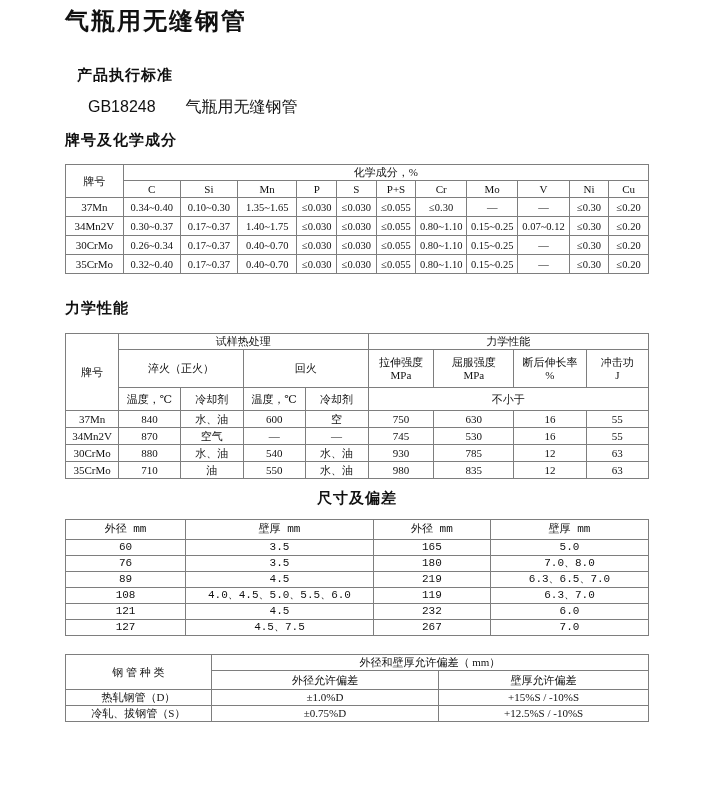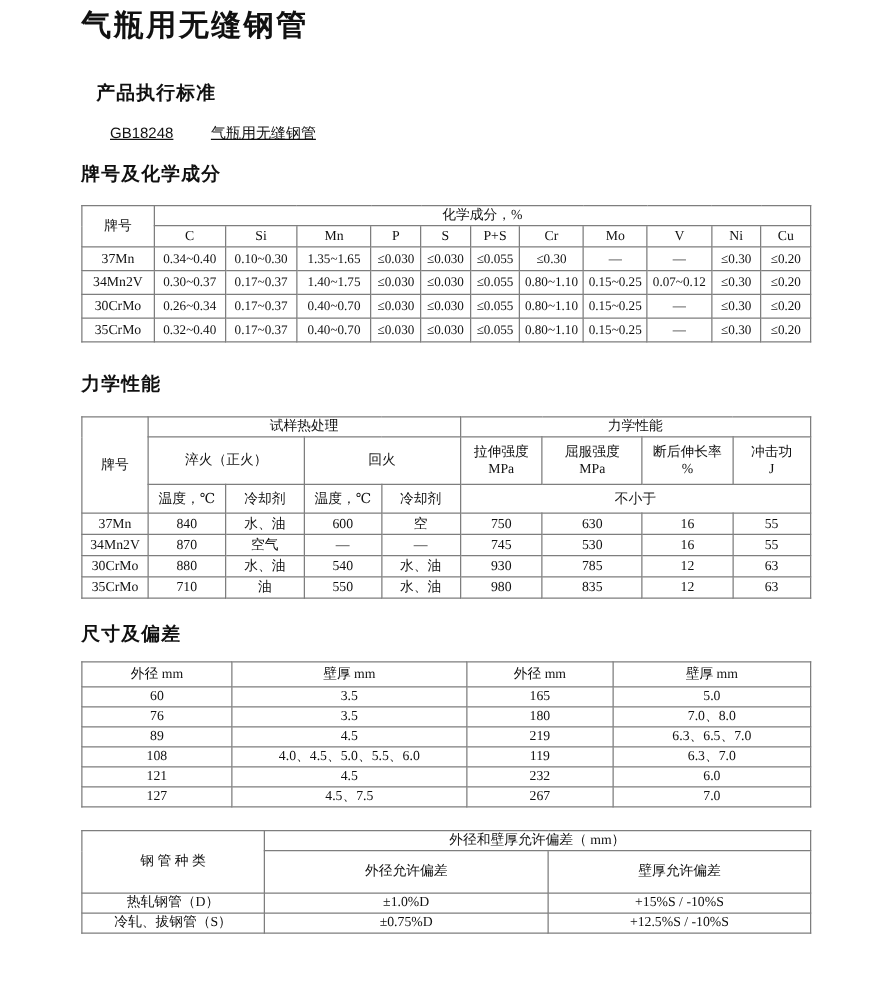--- a/index.html
+++ b/index.html
@@ -16,26 +16,25 @@
     font-size: 24px; font-weight: bold; letter-spacing: 2px;
     margin: 6px 0 0 0; line-height: 30px;
   }
   h2 {
     font-size: 15px; font-weight: bold; letter-spacing: 1px;
     margin: 0; line-height: 19px;
   }
   .h-std  { margin-top: 30px; margin-left: 12px; }
   .h-chem { margin-top: 17px; }
   .h-mech { margin-top: 25px; }
-  .h-dim  { margin-top: 20px; }
+  .h-dim  { margin-top: 10px; text-align: center; }
 
   .std-line {
-    margin: 14px 0 0 23px; font-size: 12px; line-height: 15px;
+    margin: 14px 0 0 23px; font-size: 16px; line-height: 15px;
     font-family: "Liberation Sans", "DejaVu Sans", sans-serif;
-    text-decoration: underline;
   }
   .std-code { margin-right: 30px; }
 
   table.tbl { width: 100%; border-collapse: collapse; table-layout: fixed; }
   .tbl th, .tbl td {
     border: 1px solid #7e7e7e;
     font-weight: normal; text-align: center; vertical-align: middle;
     font-size: 11px; line-height: 13px; padding: 1px;
     overflow: hidden; white-space: nowrap;
   }
@@ -46,27 +45,27 @@
   .chem thead tr.r2 th { height: 17px; }
   .chem tbody td { height: 19px; font-size: 10.5px; }
   .chem tbody td.grade { font-size: 11px; }
 
   .mech { margin-top: 15px; }
   .mech tr.r1 th { height: 16px; }
   .mech tr.tall th { height: 38px; }
   .mech tr.r3 th { height: 23px; }
   .mech tbody td { height: 17px; }
 
-  .dim { margin-top: 11px; }
+  .dim { margin-top: 11px; font-family: Liberation Mono, monospace; }
   .dim thead th { height: 20px; }
   .dim tbody td { height: 15px; }
 
   .tol { margin-top: 18px; }
   .tol tr.r1 th { height: 14px; }
-  .tol tr.r2 th { height: 34px; }
+  .tol tr.r2 th { height: 19px; }
   .tol tbody td { height: 16px; }
 </style>
 </head>
 <body>
 
 <div class="page">
 
   <h1>气瓶用无缝钢管</h1>
 
   <h2 class="h-std">产品执行标准</h2>

